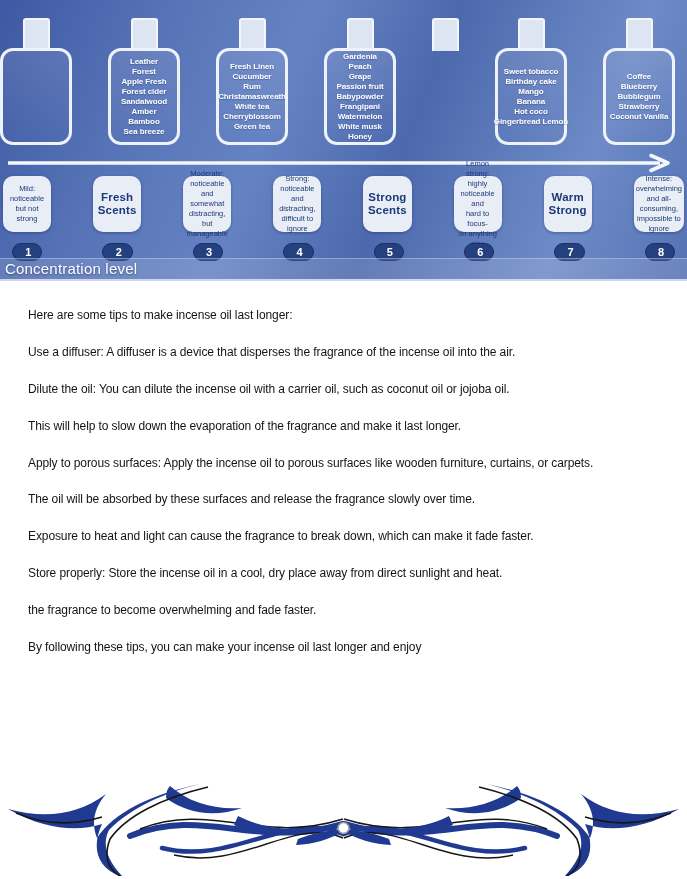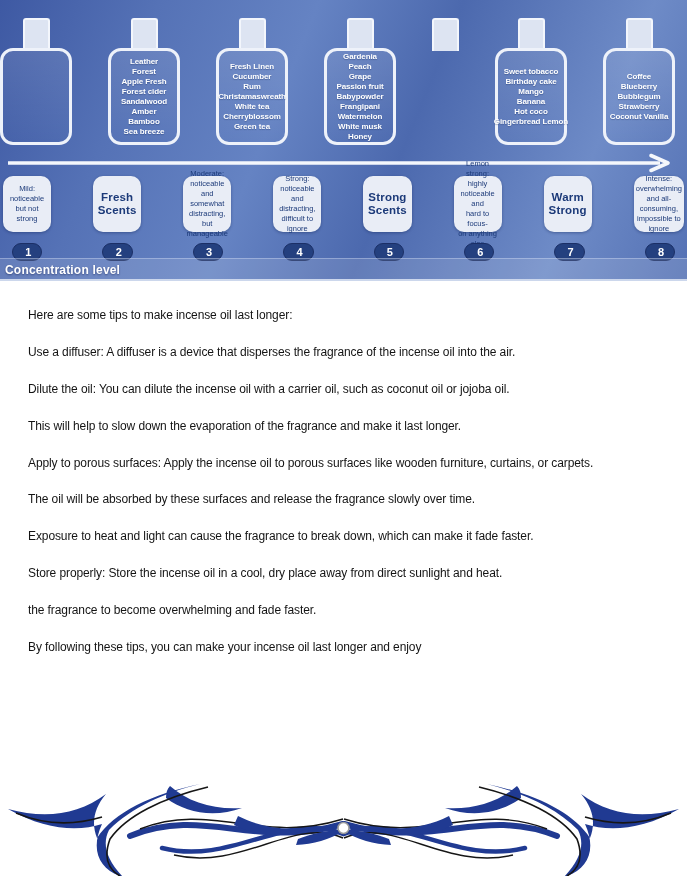--- a/index.html
+++ b/index.html
@@ -66,21 +66,21 @@
   .pills { top:243px; }
   .pill {
     margin:0 12px; height:18px; border-radius:9px;
     background:#24407f; border:1px solid #1b2f66;
     display:flex; align-items:center; justify-content:flex-end;
     padding-right:10px; color:#ffffff; font-size:11px; font-weight:bold;
   }
 
   .axis-title {
     position:absolute; left:5px; bottom:2px;
-    color:#ffffff; font-size:12px; font-weight:bold;
+    color:#ffffff; font-size:15px; font-weight:normal;
     text-shadow:0 1px 2px rgba(0,10,60,0.45); letter-spacing:0.2px;
   }
 
   
   .tips { position:absolute; top:297px; left:28px; right:0; }
   .tip-line {
     height:36.8px; color:#141414; font-size:12px; letter-spacing:-0.1px;
     white-space:nowrap; display:flex; align-items:center;
   }
 

